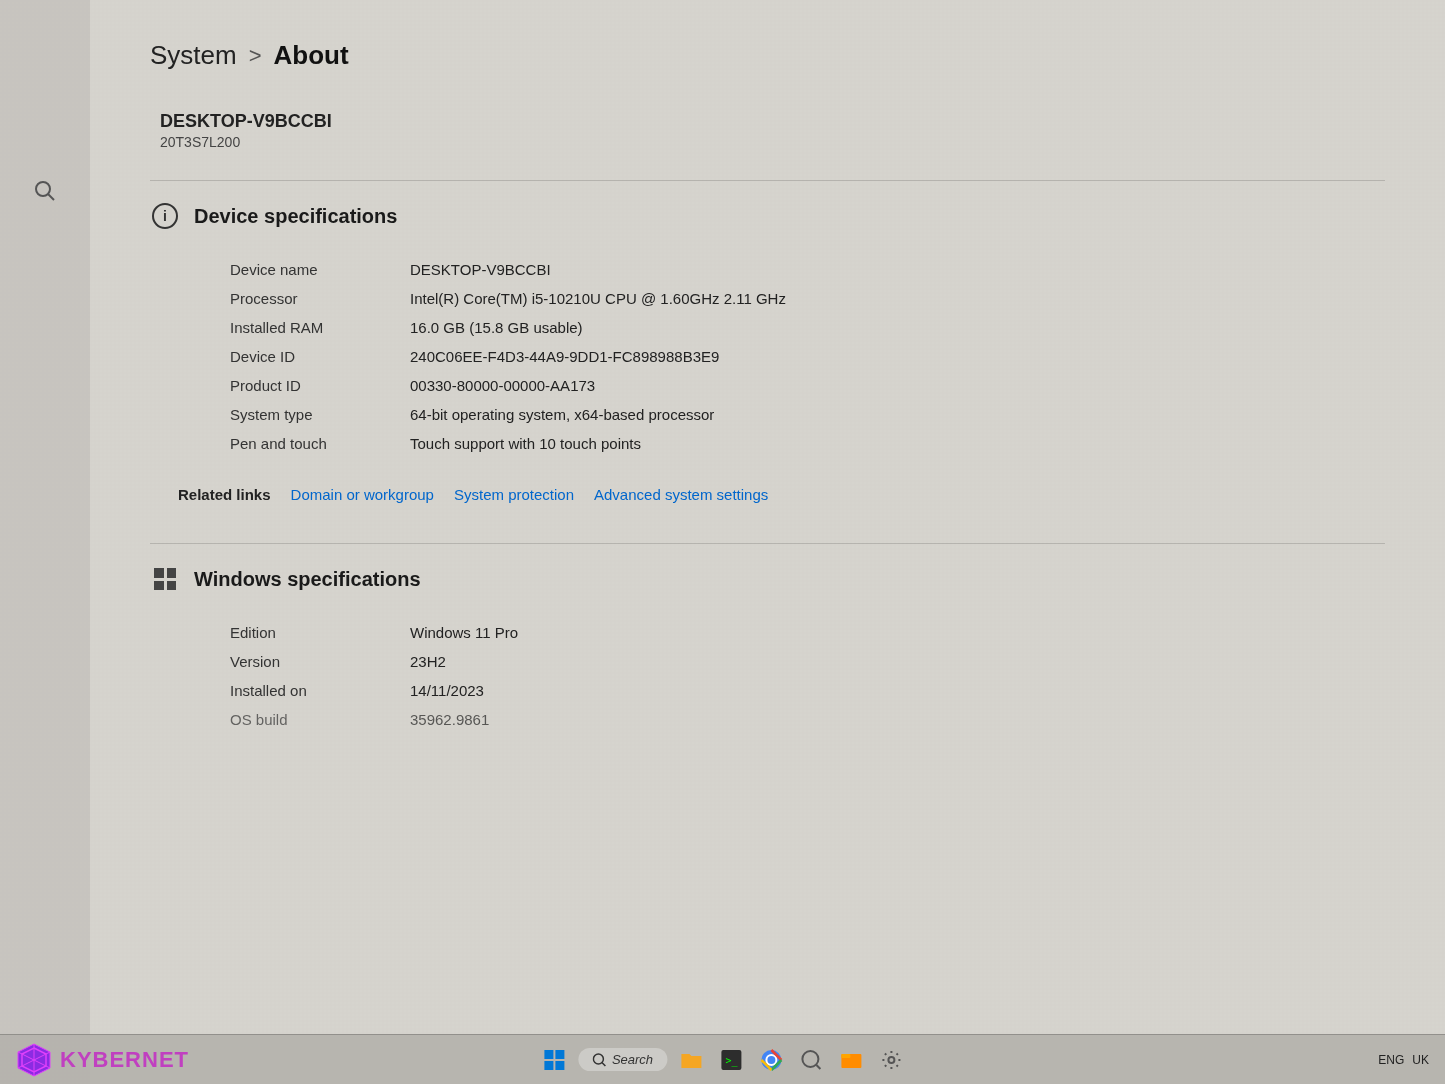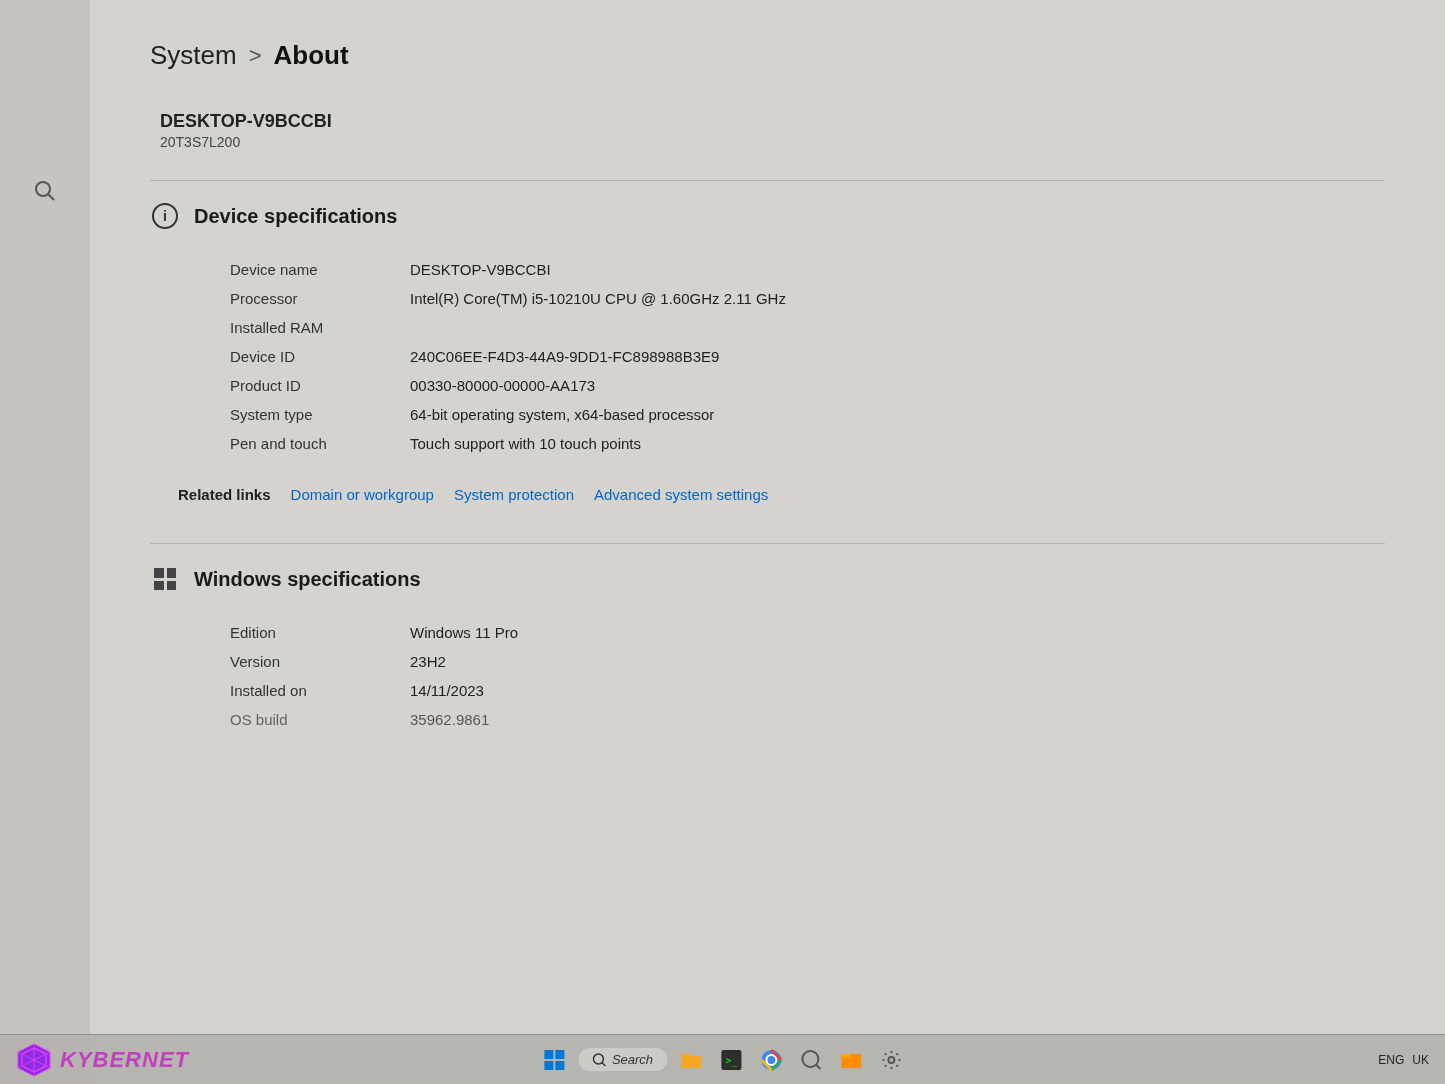--- a/index.html
+++ b/index.html
@@ -242,21 +242,20 @@
     .logo-shape {
       width: 36px;
       height: 36px;
     }
 
     .kybernet-text {
       font-size: 22px;
       font-weight: 900;
       color: #1a1a1a;
       letter-spacing: 1px;
-      font-style: italic;
     }
 
     .kybernet-text span {
       color: #c040c0;
     }
 
     .taskbar-search {
       display: flex;
       align-items: center;
       gap: 6px;
@@ -380,20 +379,21 @@
       <div class="spec-row">
       <span class="spec-label">Device name</span>
       <span class="spec-value">DESKTOP-V9BCCBI</span>
     </div>
           <div class="spec-row">
       <span class="spec-label">Processor</span>
       <span class="spec-value">Intel(R) Core(TM) i5-10210U CPU @ 1.60GHz   2.11 GHz</span>
     </div>
           <div class="spec-row">
       <span class="spec-label">Installed RAM</span>
+      <span class="spec-value">16.0 GB (15.8 GB usable)</span>
     </div>
           <div class="spec-row">
       <span class="spec-label">Device ID</span>
       <span class="spec-value">240C06EE-F4D3-44A9-9DD1-FC898988B3E9</span>
     </div>
           <div class="spec-row">
       <span class="spec-label">Product ID</span>
       <span class="spec-value">00330-80000-00000-AA173</span>
     </div>
           <div class="spec-row">

